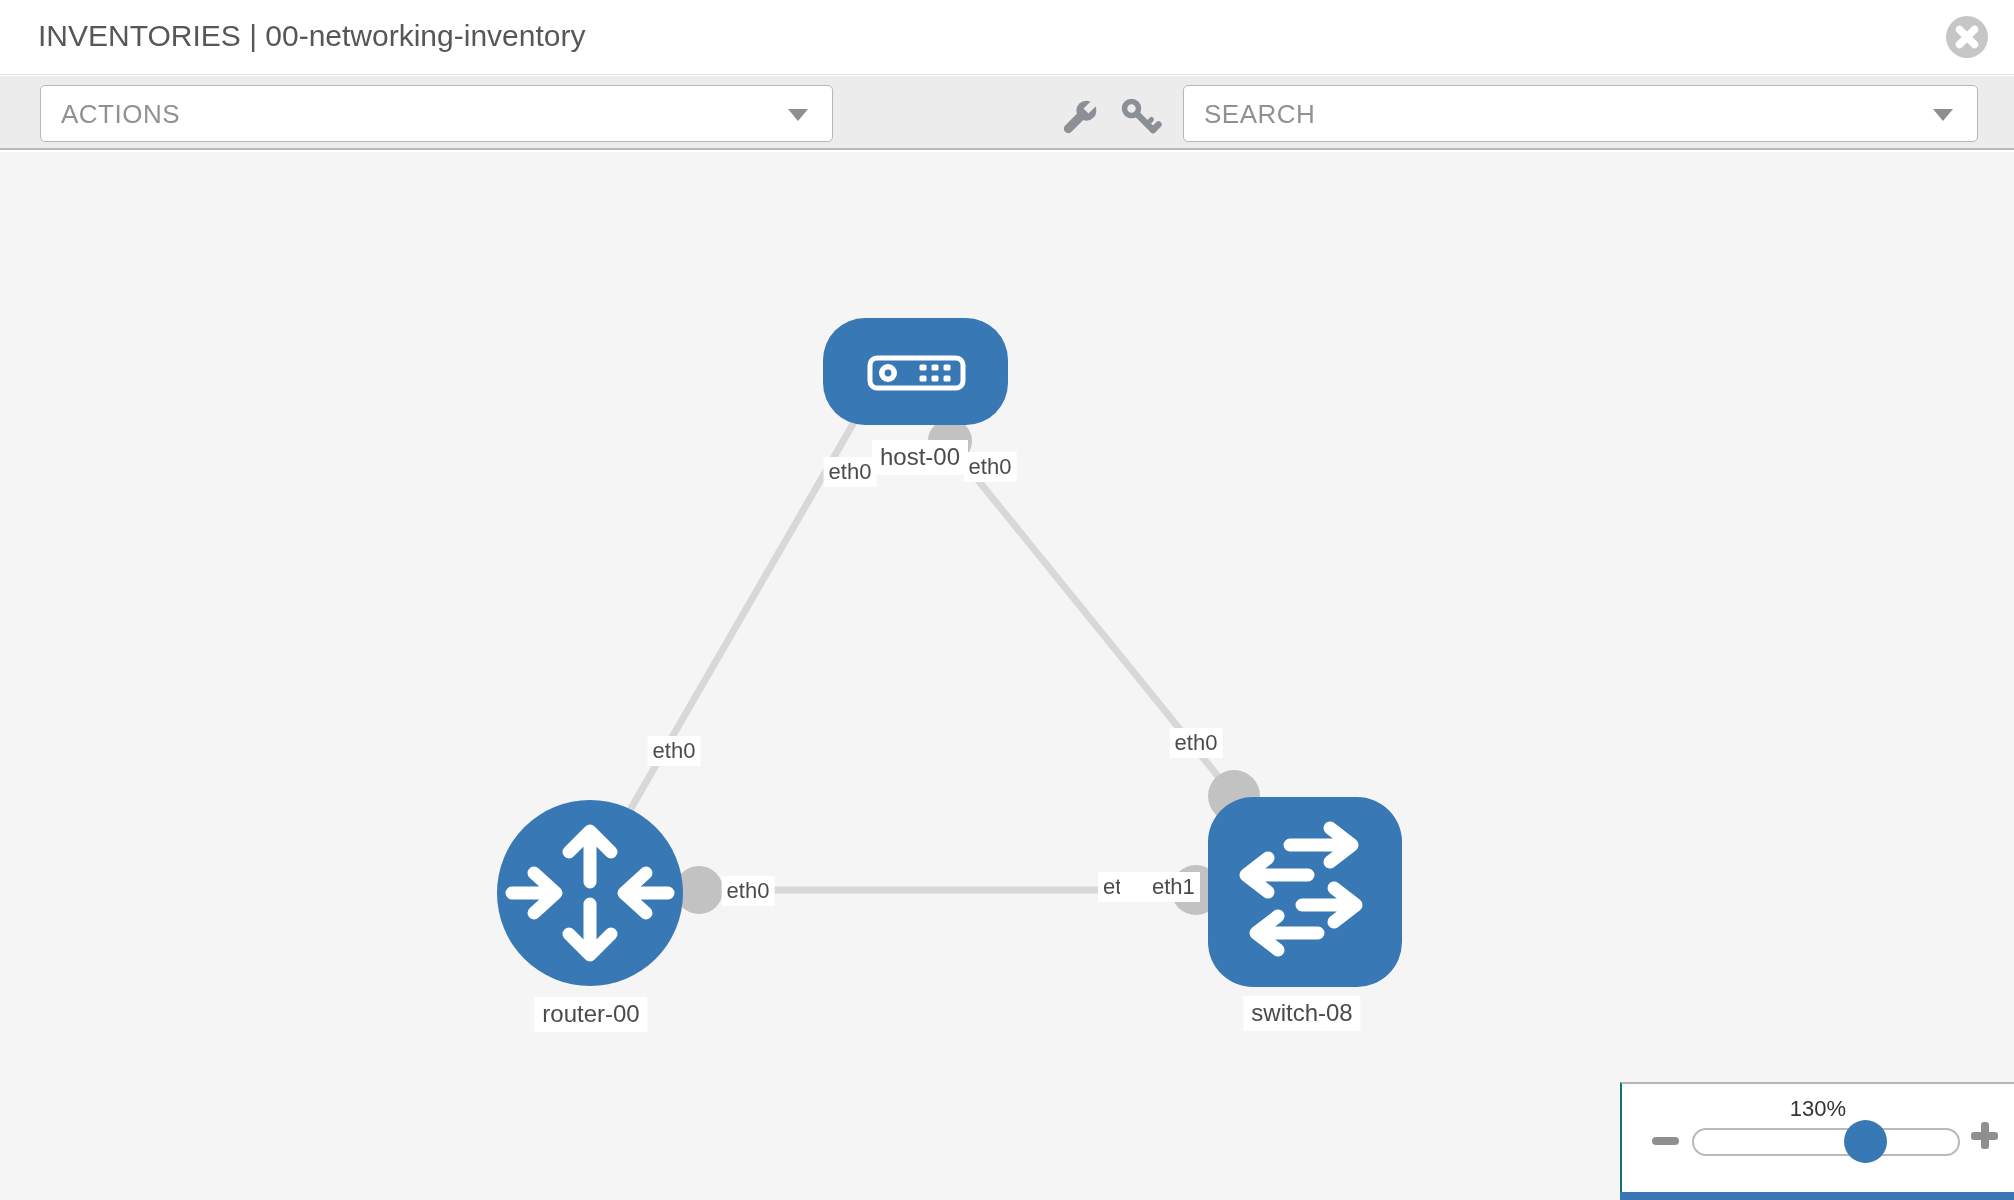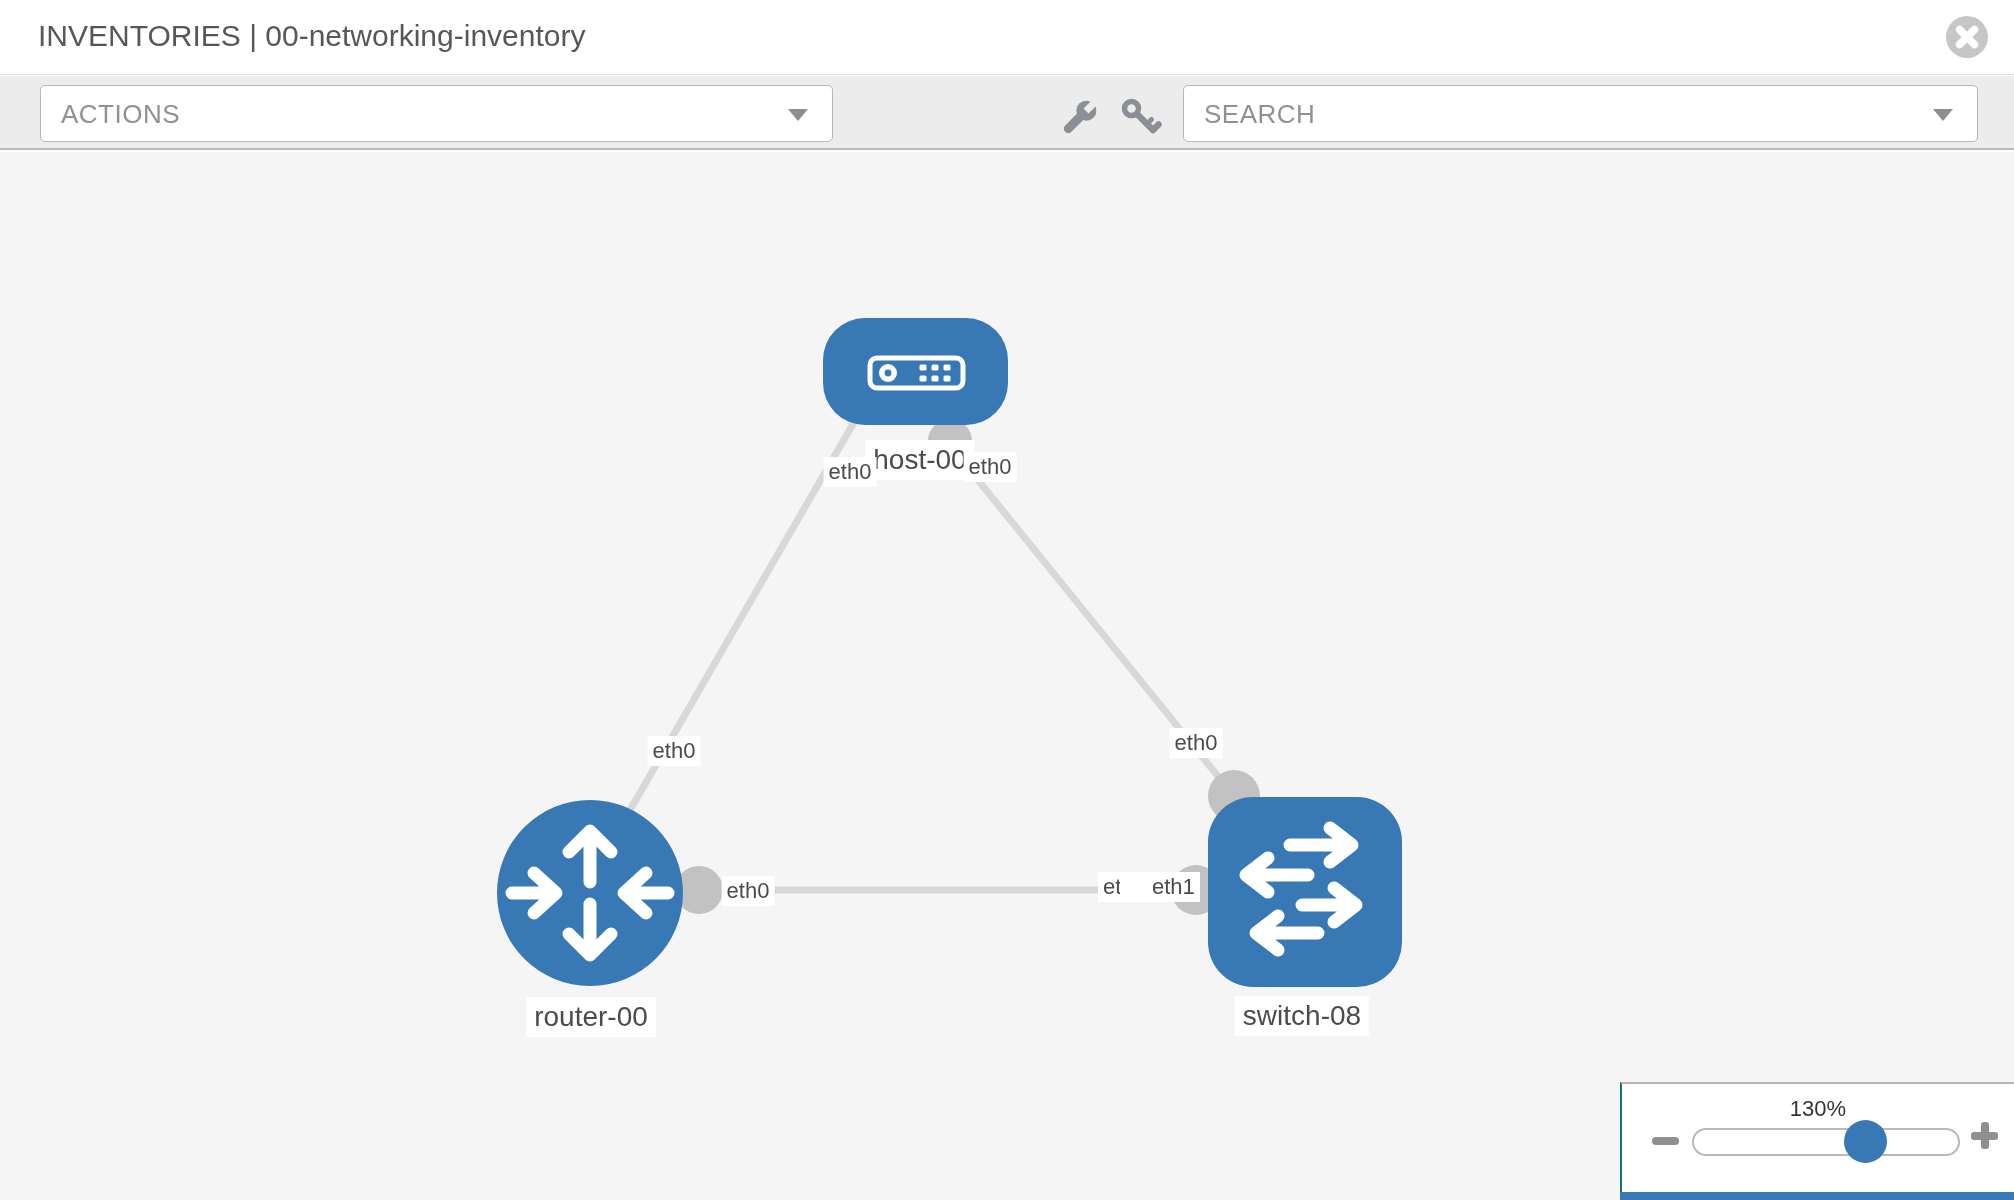--- a/index.html
+++ b/index.html
@@ -31,21 +31,21 @@
   .wrench-btn { left:1056px; }
   .key-btn    { left:1116px; }
 
   
   .canvas { position:absolute; left:0; top:152px; width:2014px; height:1048px;
             background:#f5f5f6; }
   .canvas svg.topo { position:absolute; left:0; top:0; }
 
   .node-label, .iface-label { position:absolute; background:#ffffff; color:#4b4b4b;
             white-space:nowrap; line-height:1.28; }
-  .node-label  { font-size:28px; padding:2px 8px; transform:translateX(-50%); }
+  .node-label  { font-size:24px; padding:2px 8px; transform:translateX(-50%); }
   .iface-label { font-size:22px; padding:1px 5px; }
   .centered { transform:translateX(-50%); }
 
   
   .zoom-panel { position:absolute; left:1620px; top:1082px; width:394px; height:118px;
                 background:#fff; border-left:2px solid #0f766e; border-top:2px solid #b5b5b5; }
   .zoom-level { position:absolute; left:0; top:12px; width:100%; text-align:center;
                 font-size:22px; color:#333; }
   .zoom-minus { position:absolute; left:30px; top:53px; width:27px; height:8px;
                 border-radius:4px; background:#8f8f8f; cursor:pointer; }

